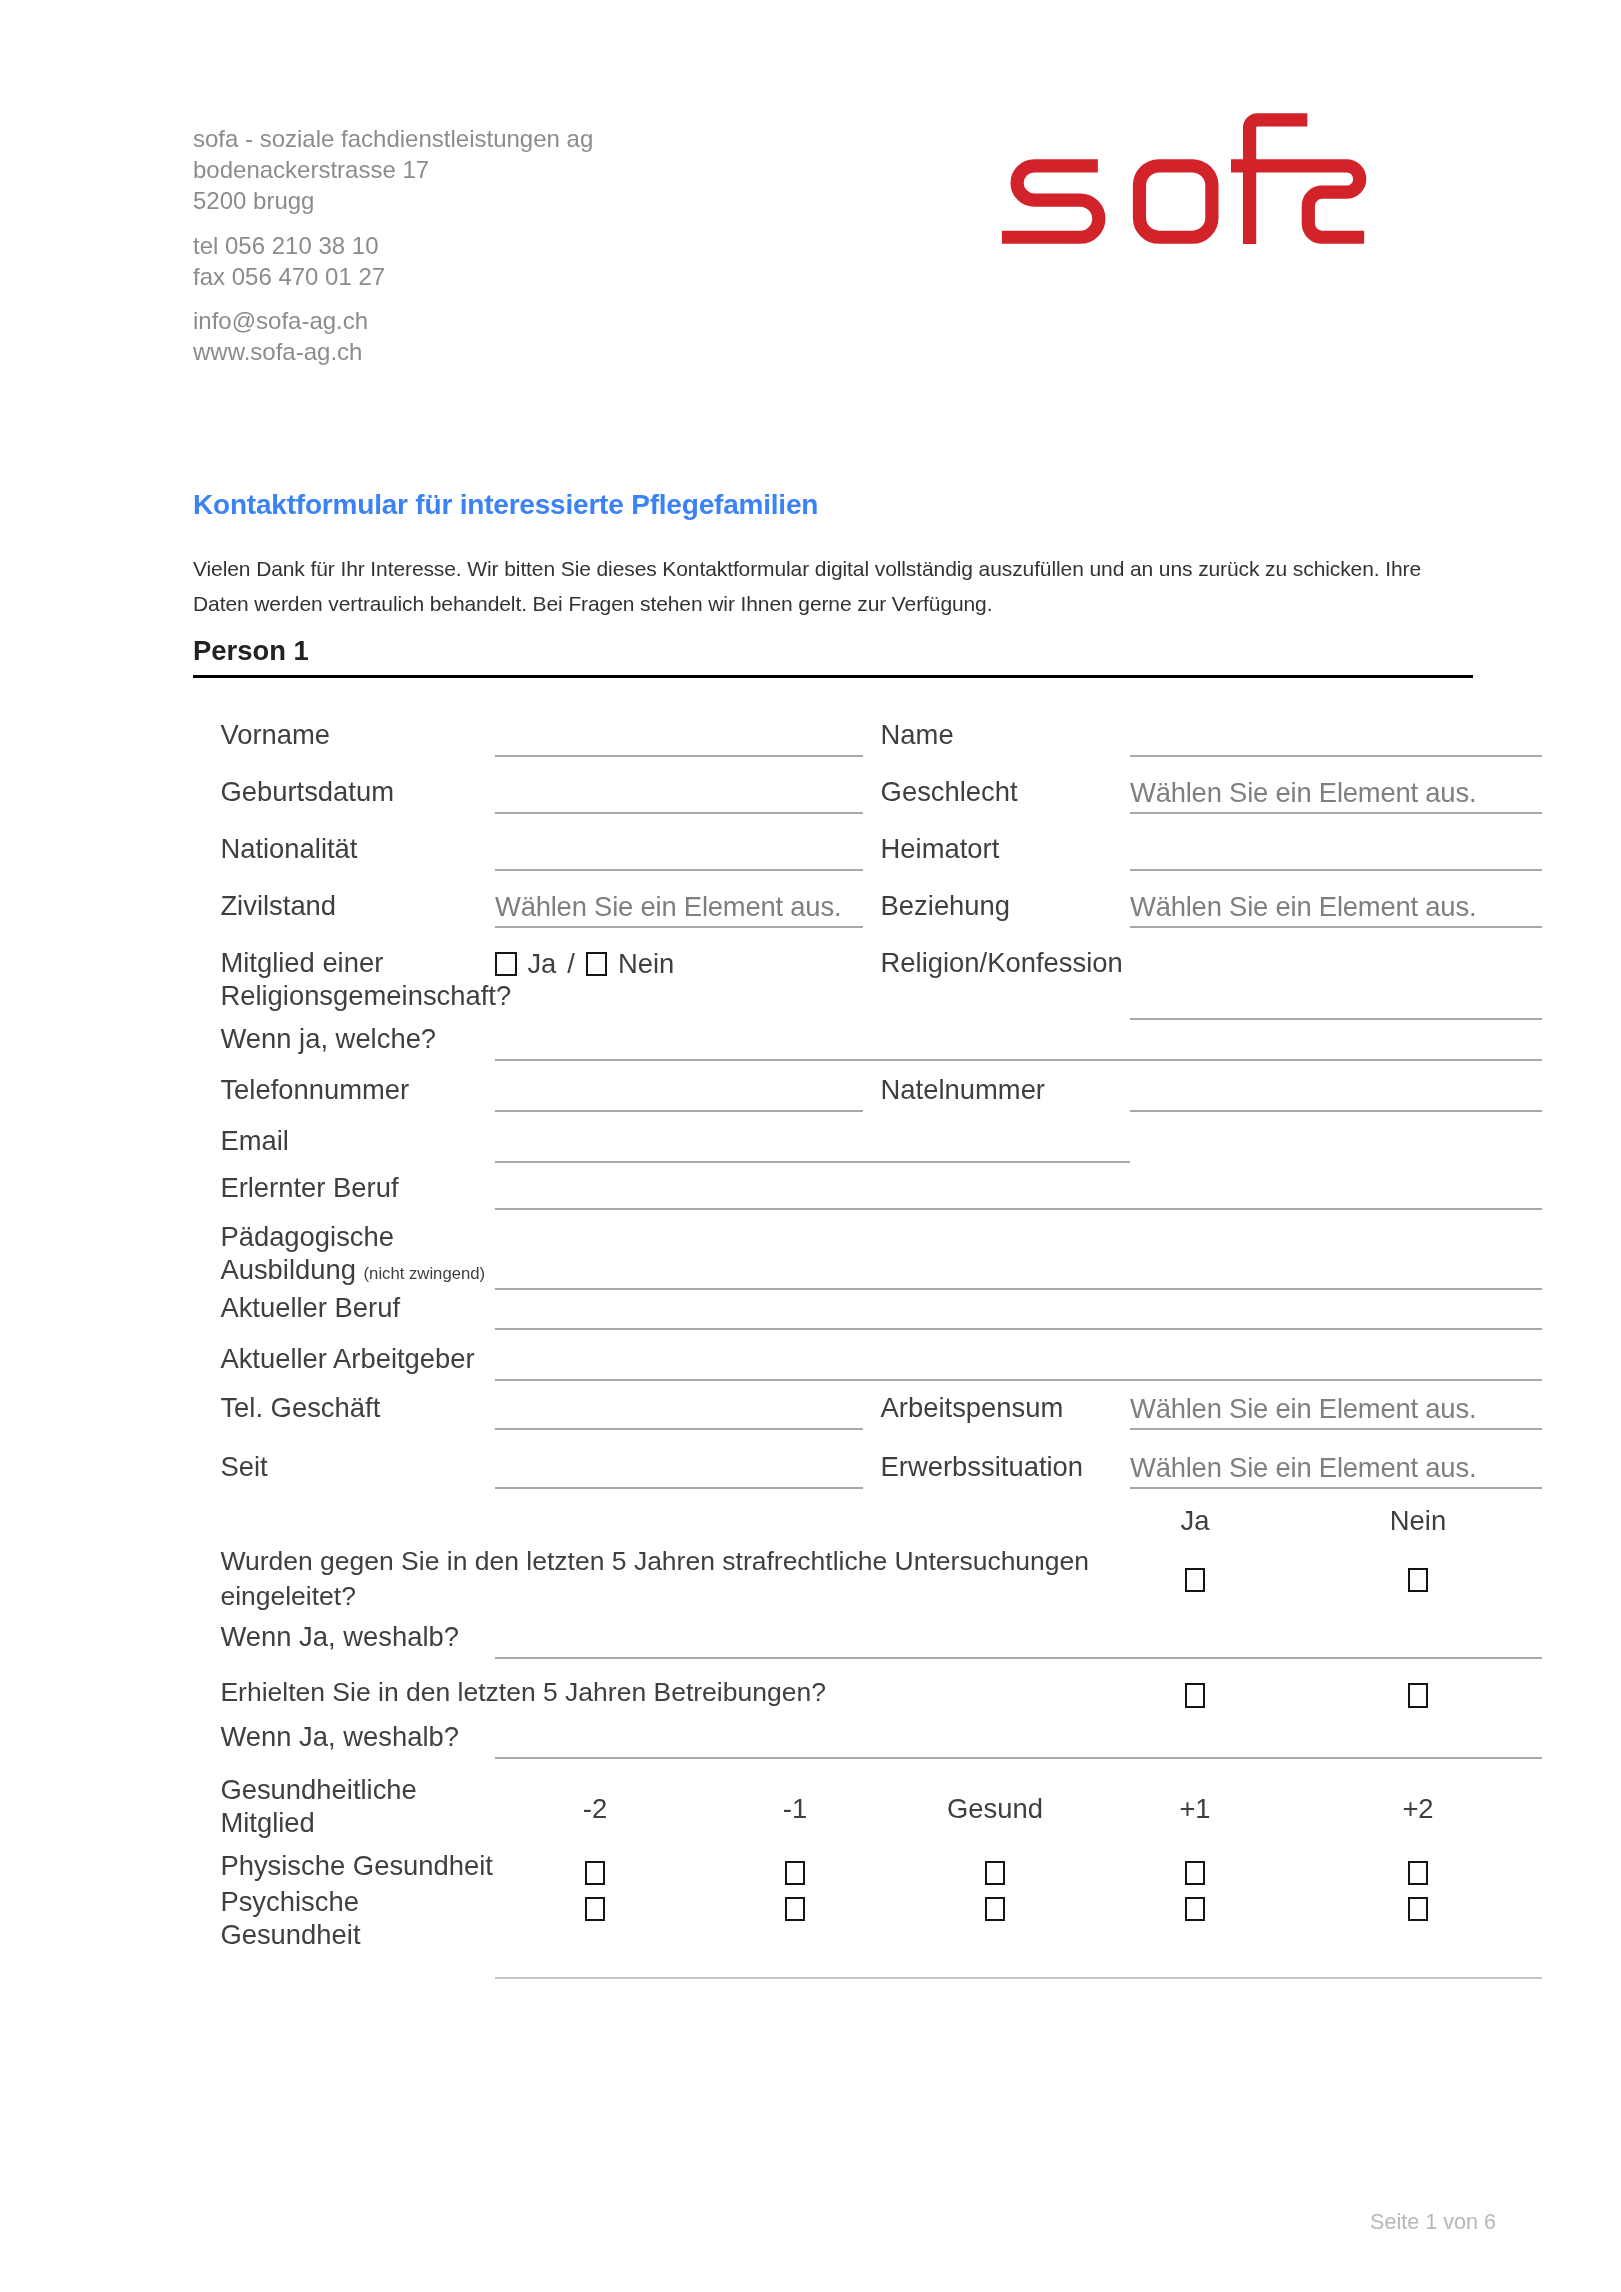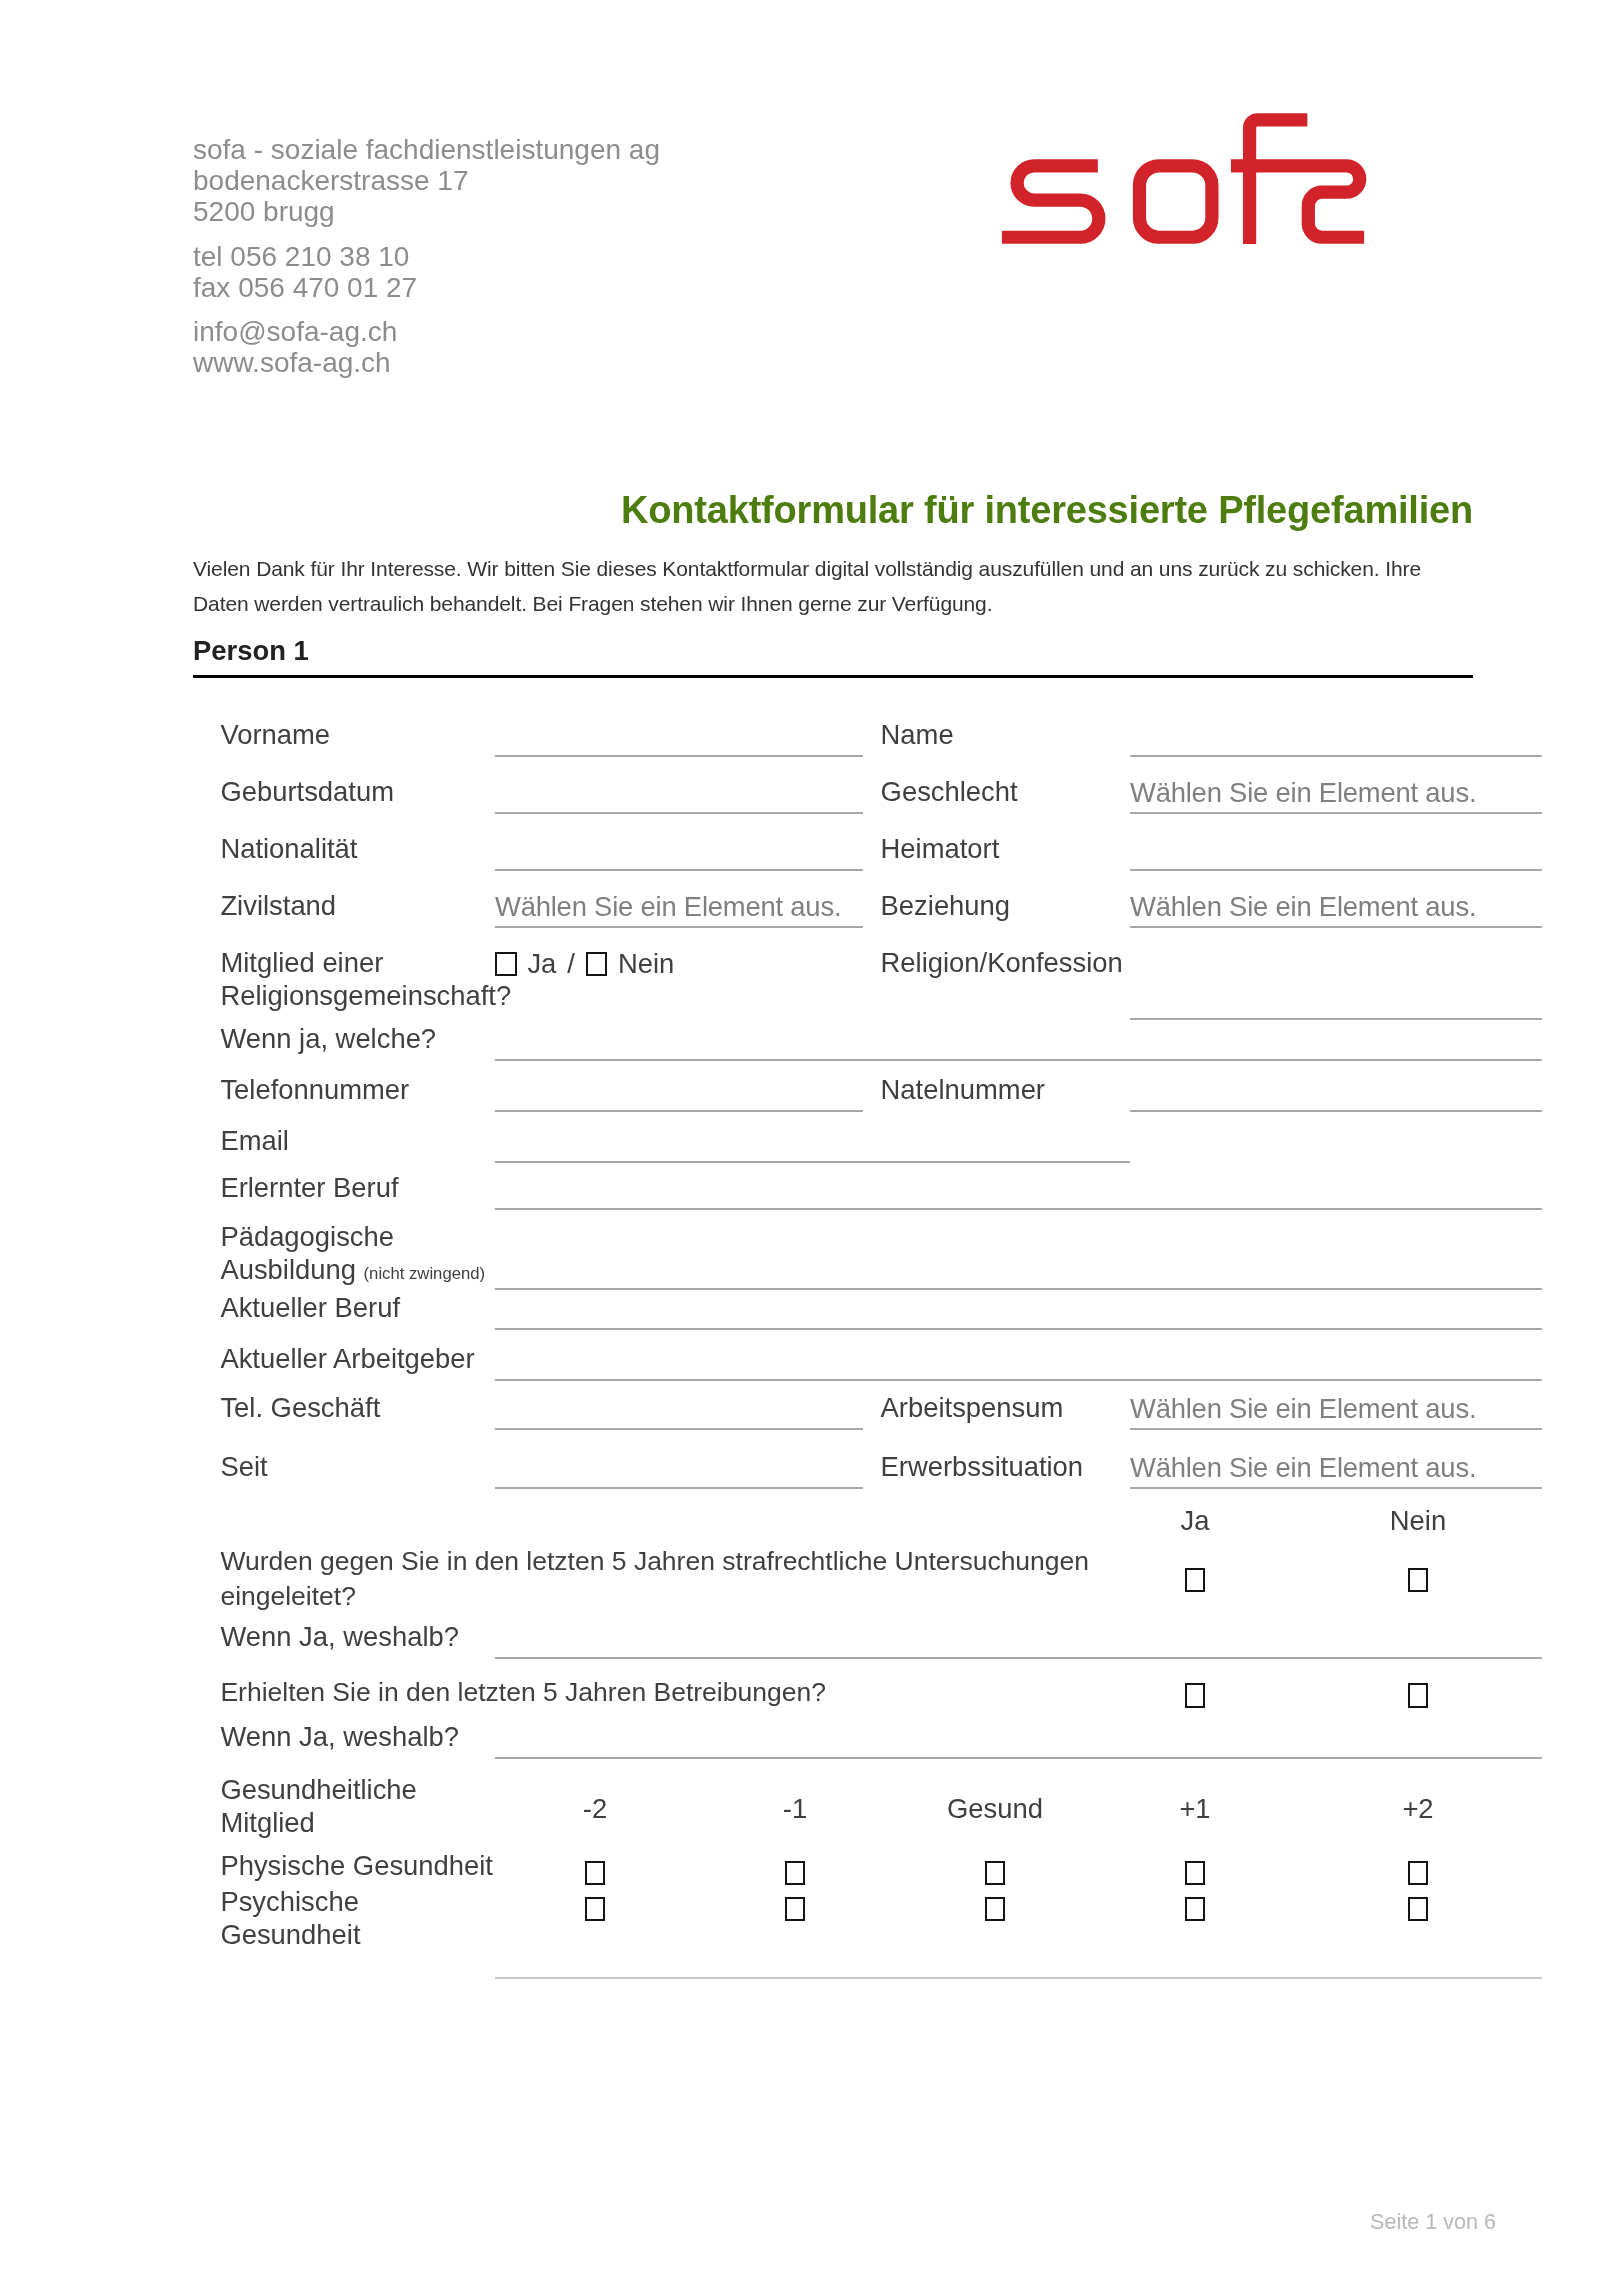--- a/index.html
+++ b/index.html
@@ -4,28 +4,28 @@
 <style>
   * { margin:0; padding:0; box-sizing:border-box; }
   html,body { background:#e8e8e8; }
   body { font-family:"Liberation Sans","DejaVu Sans",sans-serif; }
   .page {
     position:relative; width:1621px; height:2293px; margin:0 auto;
     background:#ffffff; overflow:hidden; color:#3f3f3f;
   }
 
   
-  .addr { position:absolute; left:193px; top:134px; font-size:28px; line-height:31px; color:#8c8c8c; }
+  .addr { position:absolute; left:193px; top:123px; font-size:24px; line-height:31px; color:#8c8c8c; }
   .addr .blk { margin-bottom:13.7px; }
   .logo { position:absolute; left:998px; top:108px; width:372px; height:142px; }
 
   
   .title {
     position:absolute; left:193px; top:489px; width:1280px;
-    text-align:right; font-size:38px; font-weight:bold; color:#4d7c0f; letter-spacing:-0.2px;
+    text-align:left; font-size:28px; font-weight:bold; color:#3b82f6; letter-spacing:-0.2px;
   }
   .intro {
     position:absolute; left:193px; top:551px; width:1282px;
     font-size:21px; line-height:35px; color:#333333; letter-spacing:-0.1px;
   }
 
   
   .section { position:absolute; left:193px; top:635px; width:1280px; }
   .section .stitle { font-size:27.4px; font-weight:bold; color:#222222; }
   .section .rule { margin-top:7.8px; height:0; border-bottom:3.9px solid #000000; }

